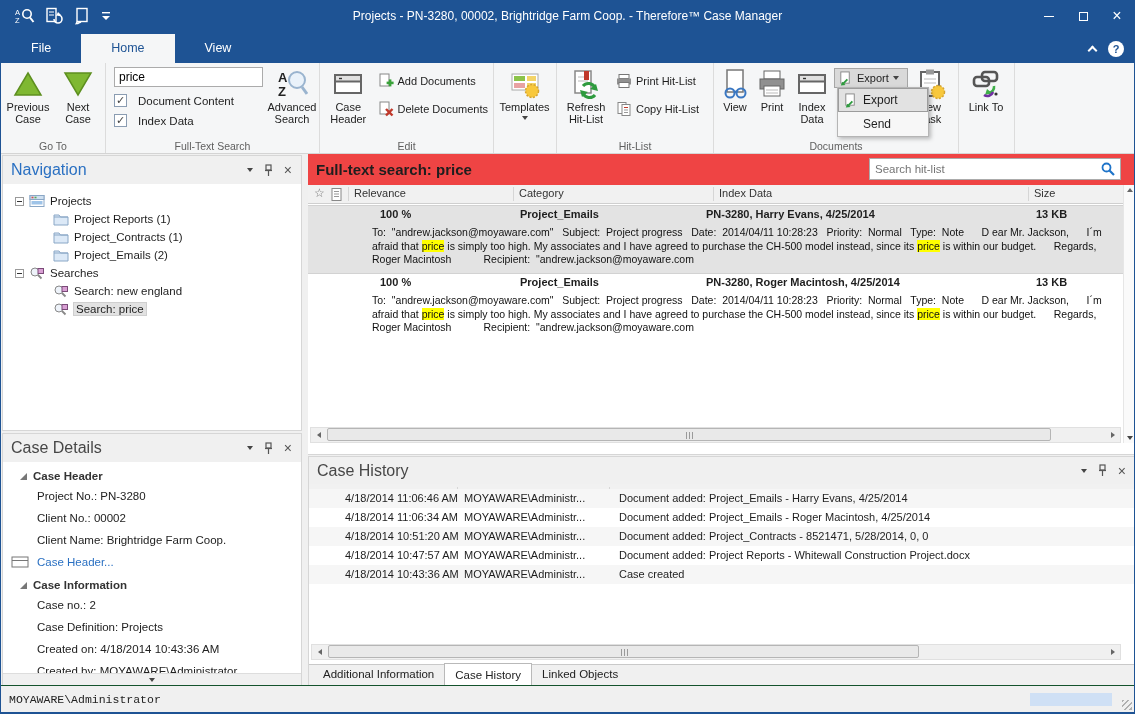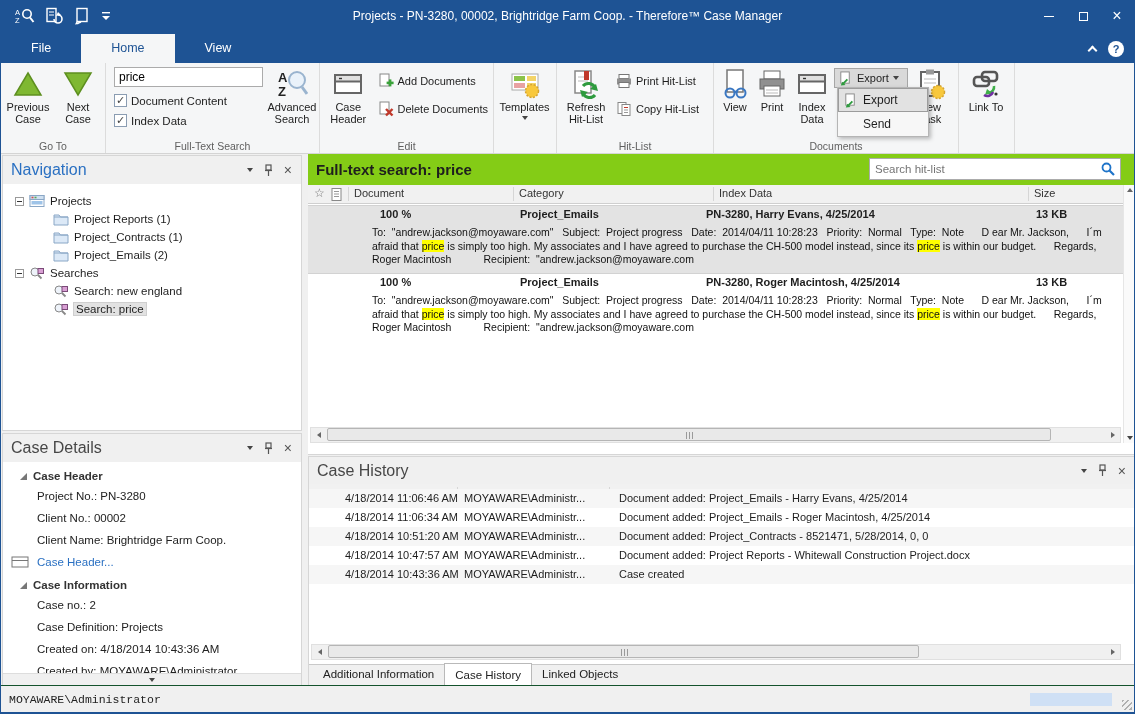--- a/index.html
+++ b/index.html
@@ -34,21 +34,21 @@
   .glabel { position:absolute; left:0; right:0; bottom:1px; text-align:center; font-size:10.5px; color:#5f5f5f; }
   .rgi { display:flex; height:100%; align-items:flex-start; }
   .bigbtn { width:52px; display:flex; flex-direction:column; align-items:center; padding-top:2px; }
   .bicon { height:34px; display:flex; align-items:center; }
   .blabel { font-size:11px; line-height:12px; text-align:center; color:#222; }
   .smallcol { display:flex; flex-direction:column; gap:8px; padding-top:6px; }
   .smallbtn { display:flex; align-items:center; gap:4px; font-size:11px; height:20px; padding:0 3px; white-space:nowrap; }
   .smallbtn.pressed { background:#d9d9d9; border:1px solid #a6a6a6; }
   .ft-col { display:flex; flex-direction:column; padding:2px 4px 0 6px; }
   .ft-input { width:149px; height:20px; border:1px solid #ababab; font-size:12px; padding:0 4px; font-family:inherit; background:#fff; }
-  .cb-row { display:flex; align-items:center; gap:4px; font-size:11.5px; margin-top:7px; }
+  .cb-row { display:flex; align-items:center; gap:11px; font-size:11.5px; margin-top:7px; }
   .cb { width:13px; height:13px; border:1px solid #8a9cb2; background:#fff; position:relative; flex:none; }
   .cb::after { content:"✓"; position:absolute; left:1px; top:-1px; font-size:11px; color:#444; line-height:13px; }
   .tri-d { width:0; height:0; border-left:3.5px solid transparent; border-right:3.5px solid transparent; border-top:4px solid #444; display:inline-block; }
   .tri-u { width:0; height:0; border-left:3.5px solid transparent; border-right:3.5px solid transparent; border-bottom:4px solid #666; display:inline-block; }
   .tri-l { width:0; height:0; border-top:3.5px solid transparent; border-bottom:3.5px solid transparent; border-right:4px solid #666; display:inline-block; }
   .tri-r { width:0; height:0; border-top:3.5px solid transparent; border-bottom:3.5px solid transparent; border-left:4px solid #666; display:inline-block; }
   .exp-slot { width:74px; padding-top:3px; }
   .export-menu { position:absolute; left:836px; top:86px; width:92px; background:#f7f7f7; border:1px solid #b5b5b5; box-shadow:2px 2px 4px rgba(0,0,0,.25); z-index:50; }
   .menu-item { display:flex; align-items:center; gap:5px; height:24px; padding:0 6px 0 4px; font-size:12px; }
   .menu-item.sel { background:#e2e2e2; border:1px solid #9c9c9c; }
@@ -62,21 +62,21 @@
   .xglyph::before { content:"×"; font-size:14px; color:#555; }
   
   .trow { position:absolute; left:0; right:2px; height:18px; display:flex; align-items:center; gap:5px; padding-left:12px; font-size:11.5px; }
   .trow.lvl1 { padding-left:50px; }
   .expander { width:9px; height:9px; border:1px solid #9a9a9a; background:#fff; position:relative; flex:none; }
   .expander::after { content:""; position:absolute; left:1px; right:1px; top:3px; height:1px; background:#333; }
   .ticon { display:flex; flex:none; }
   .tsel .tlabel { background:#e2e2e2; outline:1px solid #cfcfcf; padding:0 2px; }
   
   .rightcol { position:absolute; left:307px; top:152px; width:828px; height:534px; }
-  .hl-hdr { position:absolute; left:0; top:0; right:0; height:31px; background:#84cc16; display:flex; align-items:center; }
+  .hl-hdr { position:absolute; left:0; top:0; right:0; height:31px; background:#ef4444; display:flex; align-items:center; }
   .hl-title { font-size:15px; font-weight:bold; padding-left:8px; }
   .hl-search { position:absolute; right:14px; top:4px; width:252px; height:22px; background:#fff; border:1px solid #ababab; display:flex; align-items:center; }
   .hl-search input { flex:1; border:none; outline:none; font-size:11.5px; padding:0 5px; font-family:inherit; color:#333; }
   .hl-cols { position:absolute; left:0; top:31px; right:12px; height:19px; background:#f1f1f1; border-bottom:1px solid #cfcfcf; font-size:11px; color:#333; }
   .hl-cols span.coltext { position:absolute; top:2px; }
   .colsep { position:absolute; top:2px; bottom:2px; width:1px; background:#d6d6d6; }
   .star::before { content:"☆"; font-family:"DejaVu Sans", sans-serif; color:#777; font-size:12px; }
   .hl-block { position:absolute; left:0; right:12px; }
   .hl-block.sel { background:#e3e3e3; border-top:1px solid #d2d2d2; border-bottom:1px solid #d2d2d2; }
   .hl-row { position:relative; height:18px; font-size:11px;font-weight:bold; }
@@ -604,21 +604,21 @@
         <span class="star" style="position:absolute; left:6px; top:1px"></span>
         <span style="position:absolute; left:23px; top:3px">
             <svg width="11" height="13" viewBox="0 0 11 13">
               <rect x="1" y="0.5" width="9" height="12" fill="#fff" stroke="#888"></rect>
               <line x1="3" y1="3.5" x2="8" y2="3.5" stroke="#999"></line>
               <line x1="3" y1="6" x2="8" y2="6" stroke="#999"></line>
               <line x1="3" y1="8.5" x2="8" y2="8.5" stroke="#999"></line>
             </svg>
           </span>
         <span class="colsep" style="left:40px"></span>
-        <span class="coltext" style="left:46px">Document</span>
+        <span class="coltext" style="left:46px">Relevance</span>
         <span class="colsep" style="left:205px"></span>
         <span class="coltext" style="left:211px">Category</span>
         <span class="colsep" style="left:405px"></span>
         <span class="coltext" style="left:411px">Index Data</span>
         <span class="colsep" style="left:720px"></span>
         <span class="coltext" style="left:726px">Size</span>
       </div>
 
       <div class="hl-block sel" style="top:51px">
         <div class="hl-row">

